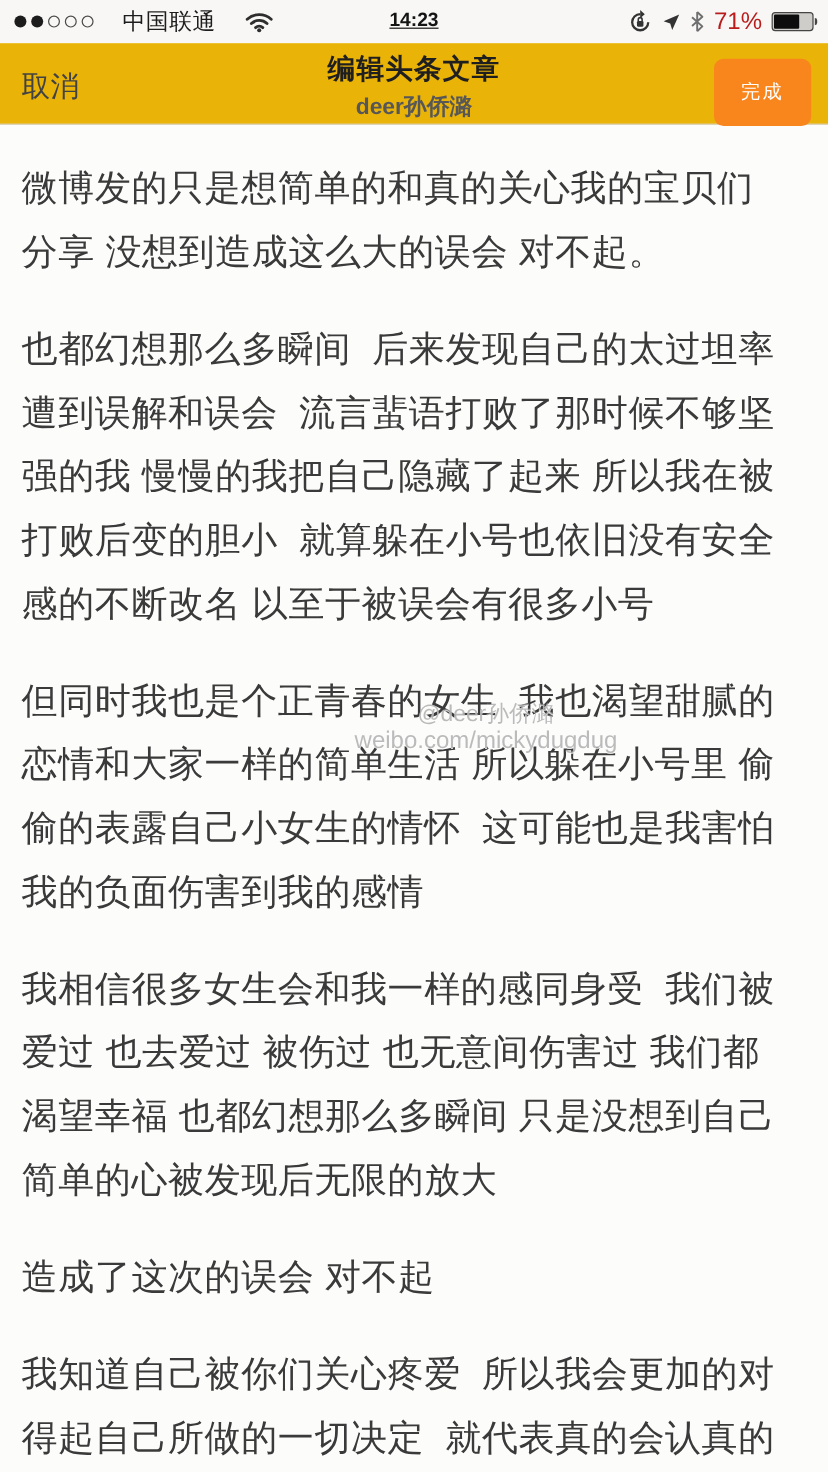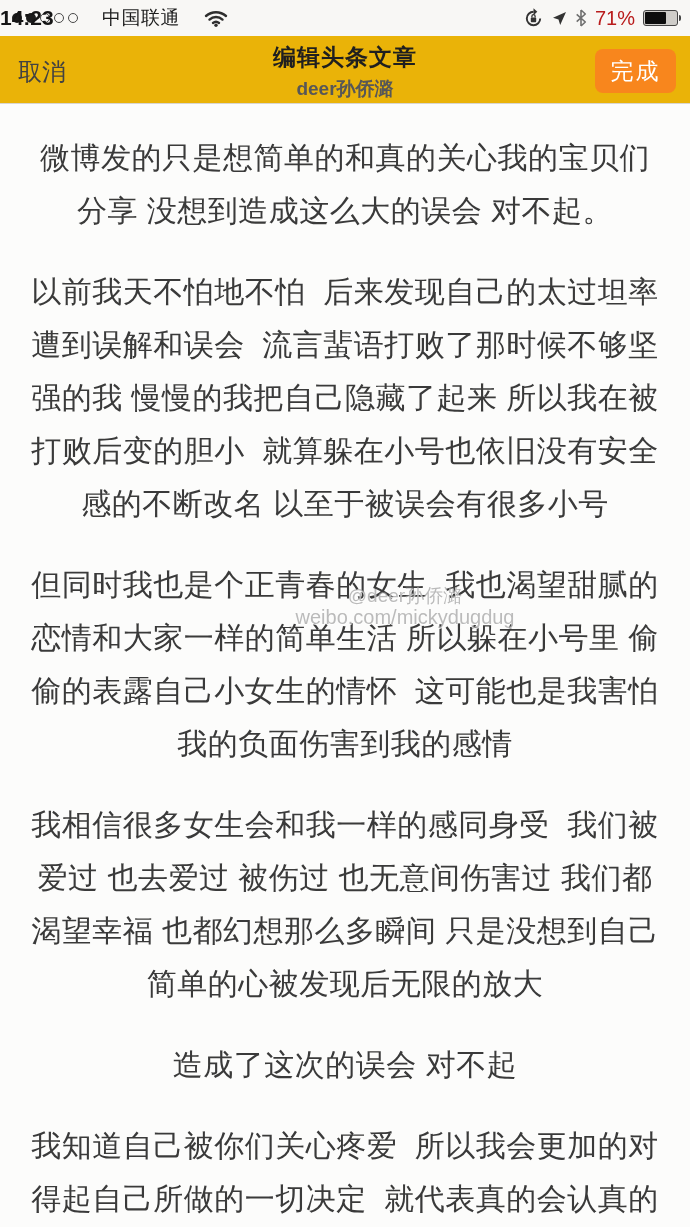--- a/index.html
+++ b/index.html
@@ -16,22 +16,22 @@
     background:#f8f7f5; display:flex; align-items:center;
     padding:0 12px; font-size:20px; color:#1d1d1d;
   }
   .sb-left { display:flex; align-items:center; gap:24px; width:250px; }
   .signal-dots { display:flex; align-items:center; gap:4px; }
   .dot { width:10px; height:10px; border-radius:50%; }
   .dot.filled { background:#1c1c1c; }
   .dot.empty { border:1.5px solid #4a4a4a; background:transparent; }
   .carrier { font-size:19px; letter-spacing:0.5px; }
   .sb-time {
-    position:absolute; left:0; right:0; 
-    font-size:21px; font-weight:600; color:#151515;
+    position:absolute; left:0; right:0; text-align:center;
+    font-size:16px; font-weight:600; color:#151515;text-decoration:underline;
   }
   .sb-right { margin-left:auto; display:flex; align-items:center; gap:8px; z-index:2; }
   .pct { font-size:20px; color:#b91c1c; }
   .battery { position:relative; width:35px; height:16px; border:1.5px solid #454545;
     border-radius:3px; background:#cfcdc9; }
   .battery .fill { position:absolute; left:1px; top:1px; bottom:1px; background:#0d0d0d; border-radius:1px; }
   .battery .nub { position:absolute; right:-4px; top:4px; width:2.5px; height:6px;
     background:#454545; border-radius:0 2px 2px 0; }
   .icon { display:inline-flex; align-items:center; }
   
@@ -40,30 +40,30 @@
     background:#eab308; border-bottom:1px solid #d9d6d0;
   }
   .cancel {
     position:absolute; left:18px; top:20px; background:none; border:none;
     font-family:inherit; font-size:24px; color:#424242; cursor:pointer;
   }
   .titles { position:absolute; left:0; right:0; top:6px; text-align:center; }
   .nav-title { font-size:23px; font-weight:700; color:#1f1f1f; letter-spacing:1px; }
   .nav-subtitle { margin-top:3px; font-size:19px; color:#575757;font-weight:bold; }
   .done {
-    position:absolute; right:14px; top:13px; width:81px; height:44px;
+    position:absolute; right:14px; top:13px; width:81px; height:56px;
     background:#f8861d; border:none; border-radius:8px; cursor:pointer;
-    color:#ffffff; font-family:inherit; font-size:23px; letter-spacing:2px;
+    color:#ffffff; font-family:inherit; font-size:16px; letter-spacing:2px;
   }
   
   .editor {
     position:absolute; top:105px; left:0; right:0; bottom:0;
     background:#fcfcfb; padding:26px 18px 0 18px; overflow:hidden; cursor:text;
   }
-  .editor p { margin:0 0 28px 0;text-align:center; }
+  .editor p { margin:0 0 28px 0; }
   .editor .line {
     display:block; white-space:pre-wrap;
     font-size:30px; line-height:53px; color:#3a3a3a; letter-spacing:0.5px;
   }
   
   .watermark {
     position:absolute; top:586px; left:405px; transform:translateX(-50%);
     text-align:center; color:rgba(145,145,145,0.62);
     text-shadow:0 1px 0 rgba(255,255,255,0.8); pointer-events:none;
   }
@@ -130,21 +130,21 @@
     </div>
     <button class="done">完成</button>
   </div>
 
   <div class="editor" id="editor">
       <p>
         <span class="line">微博发的只是想简单的和真的关心我的宝贝们</span>
         <span class="line">分享 没想到造成这么大的误会 对不起。</span>
       </p>
       <p>
-        <span class="line">以前我天不怕地不怕  后来发现自己的太过坦率</span>
+        <span class="line">也都幻想那么多瞬间  后来发现自己的太过坦率</span>
         <span class="line">遭到误解和误会  流言蜚语打败了那时候不够坚</span>
         <span class="line">强的我 慢慢的我把自己隐藏了起来 所以我在被</span>
         <span class="line">打败后变的胆小  就算躲在小号也依旧没有安全</span>
         <span class="line">感的不断改名 以至于被误会有很多小号</span>
       </p>
       <p>
         <span class="line">但同时我也是个正青春的女生  我也渴望甜腻的</span>
         <span class="line">恋情和大家一样的简单生活 所以躲在小号里 偷</span>
         <span class="line">偷的表露自己小女生的情怀  这可能也是我害怕</span>
         <span class="line">我的负面伤害到我的感情</span>

